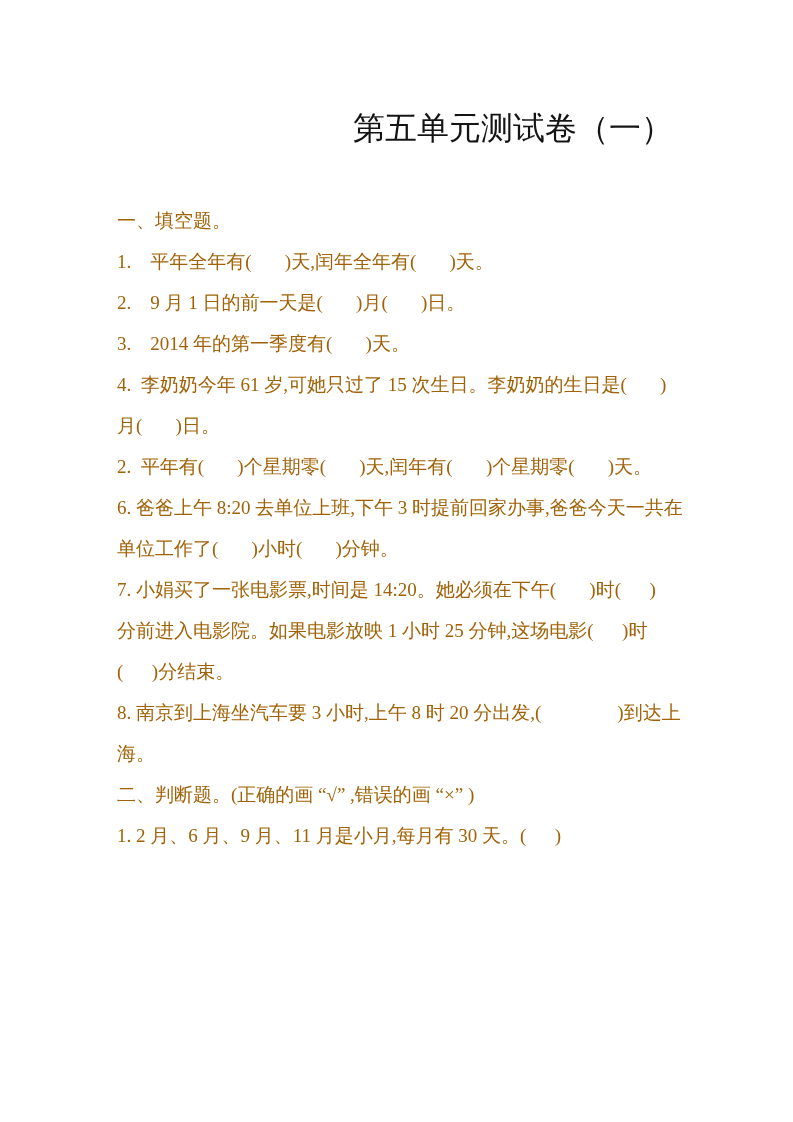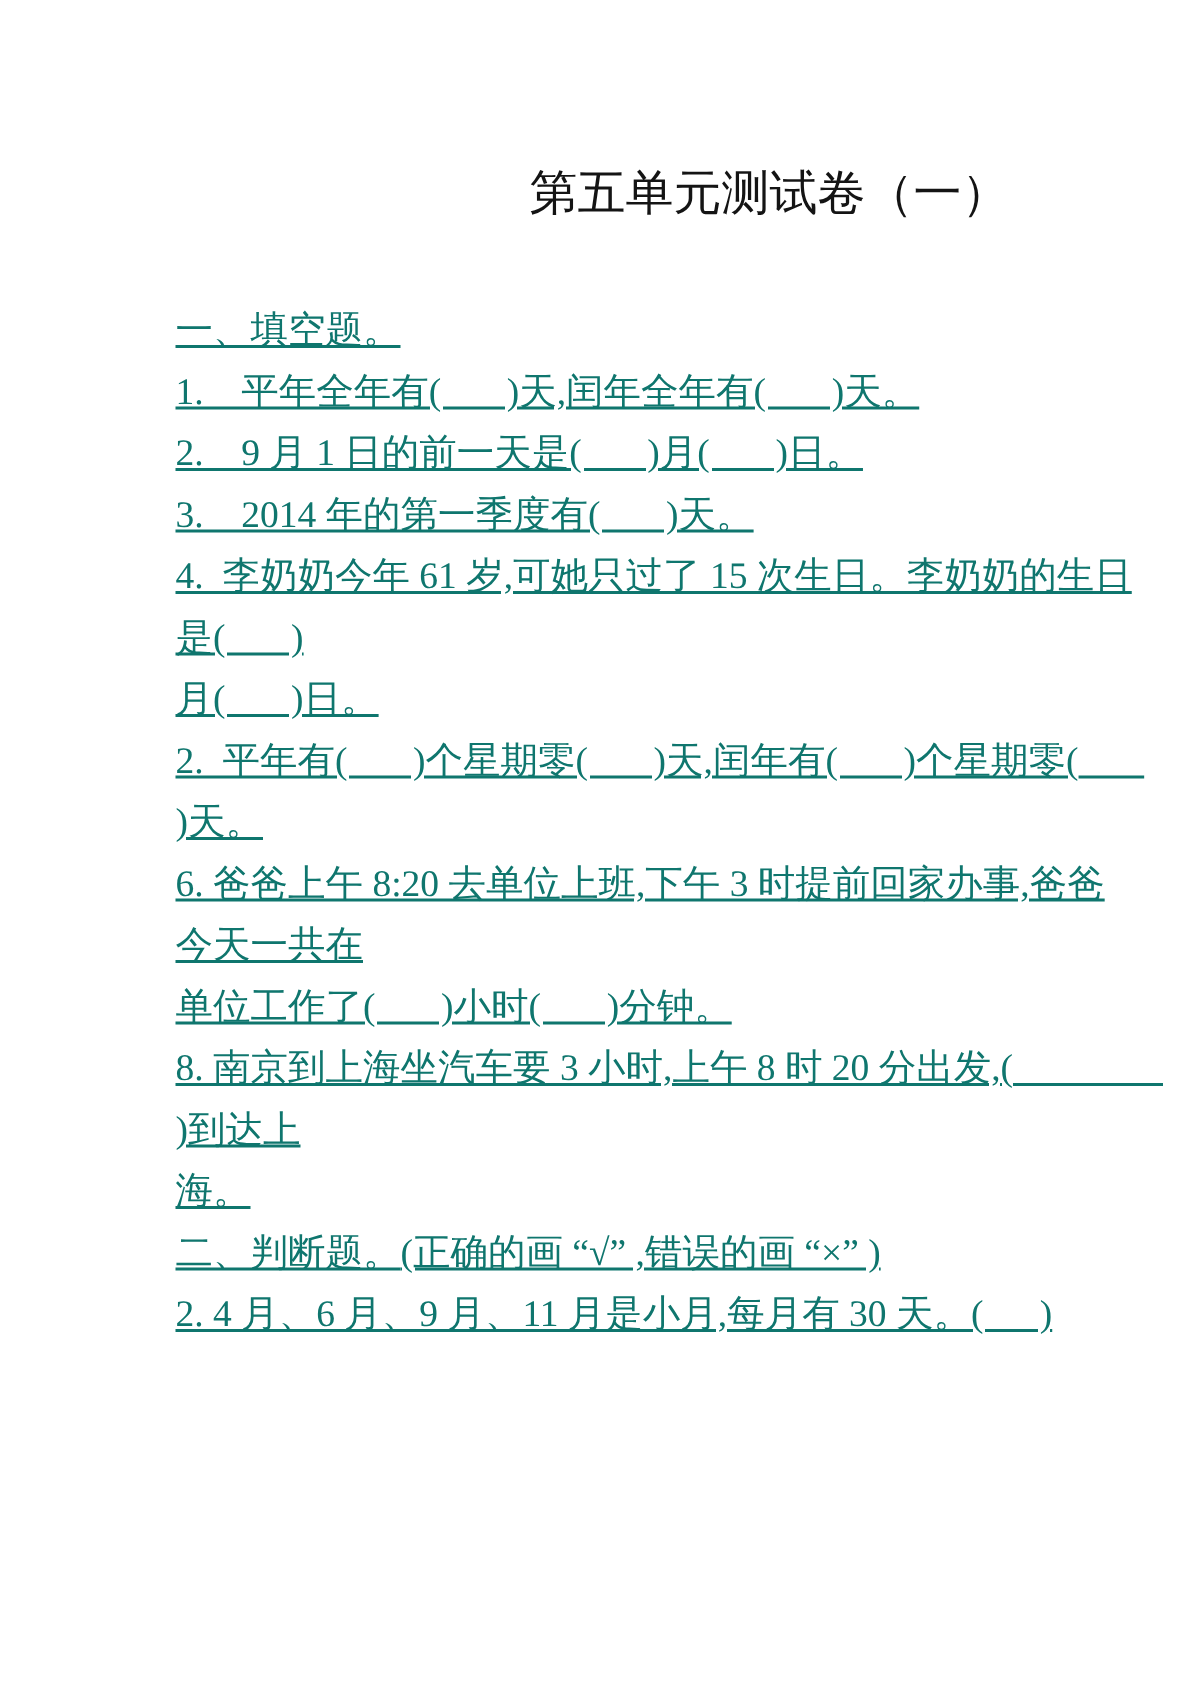--- a/index.html
+++ b/index.html
@@ -29,25 +29,24 @@
     font-size: 32px;
     font-weight: normal;
     line-height: 45px;
     text-align: right;
     color: #141414;
     white-space: nowrap;
   }
   .section { margin: 0; padding: 0; }
   .line {
     margin: 0;
-    font-size: 25px;
+    font-size: 19px;
     line-height: 41px;
     white-space: pre-wrap;
-    color: #0f766e;
-    text-decoration: underline;
+    color: #a16207;
   }
   .heading-line { margin: 0; }
   .first-heading { margin-top: 49px; }
   .heading {
     font-family: "Liberation Serif", serif;
   }
   .heading-note {
     font-family: "Liberation Serif", sans-serif;
   }
 </style>
@@ -70,30 +69,33 @@
           <p class="line question">3.    2014 年的第一季度有(       )天。</p>
 
           <p class="line question">4.  李奶奶今年 61 岁,可她只过了 15 次生日。李奶奶的生日是(       )
 月(       )日。</p>
 
           <p class="line question">2.  平年有(       )个星期零(       )天,闰年有(       )个星期零(       )天。</p>
 
           <p class="line question">6. 爸爸上午 8:20 去单位上班,下午 3 时提前回家办事,爸爸今天一共在
 单位工作了(       )小时(       )分钟。</p>
 
+          <p class="line question">7. 小娟买了一张电影票,时间是 14:20。她必须在下午(       )时(      )
+分前进入电影院。如果电影放映 1 小时 25 分钟,这场电影(      )时
+(      )分结束。</p>
 
           <p class="line question">8. 南京到上海坐汽车要 3 小时,上午 8 时 20 分出发,(                )到达上
 海。</p>
 
 
         </div>
     </section>
 
     <section class="section">
       <p class="line heading-line"><span class="heading">二、判断题。</span><span class="heading-note">(正确的画 “√” ,错误的画 “×” )</span></p>
       <div>
 
-          <p class="line question">2. 4 月、6 月、9 月、11 月是小月,每月有 30 天。(      )</p>
+          <p class="line question">1. 2 月、6 月、9 月、11 月是小月,每月有 30 天。(      )</p>
         </div>
     </section>
 
   </div>
 </div>
 
 </body></html>

